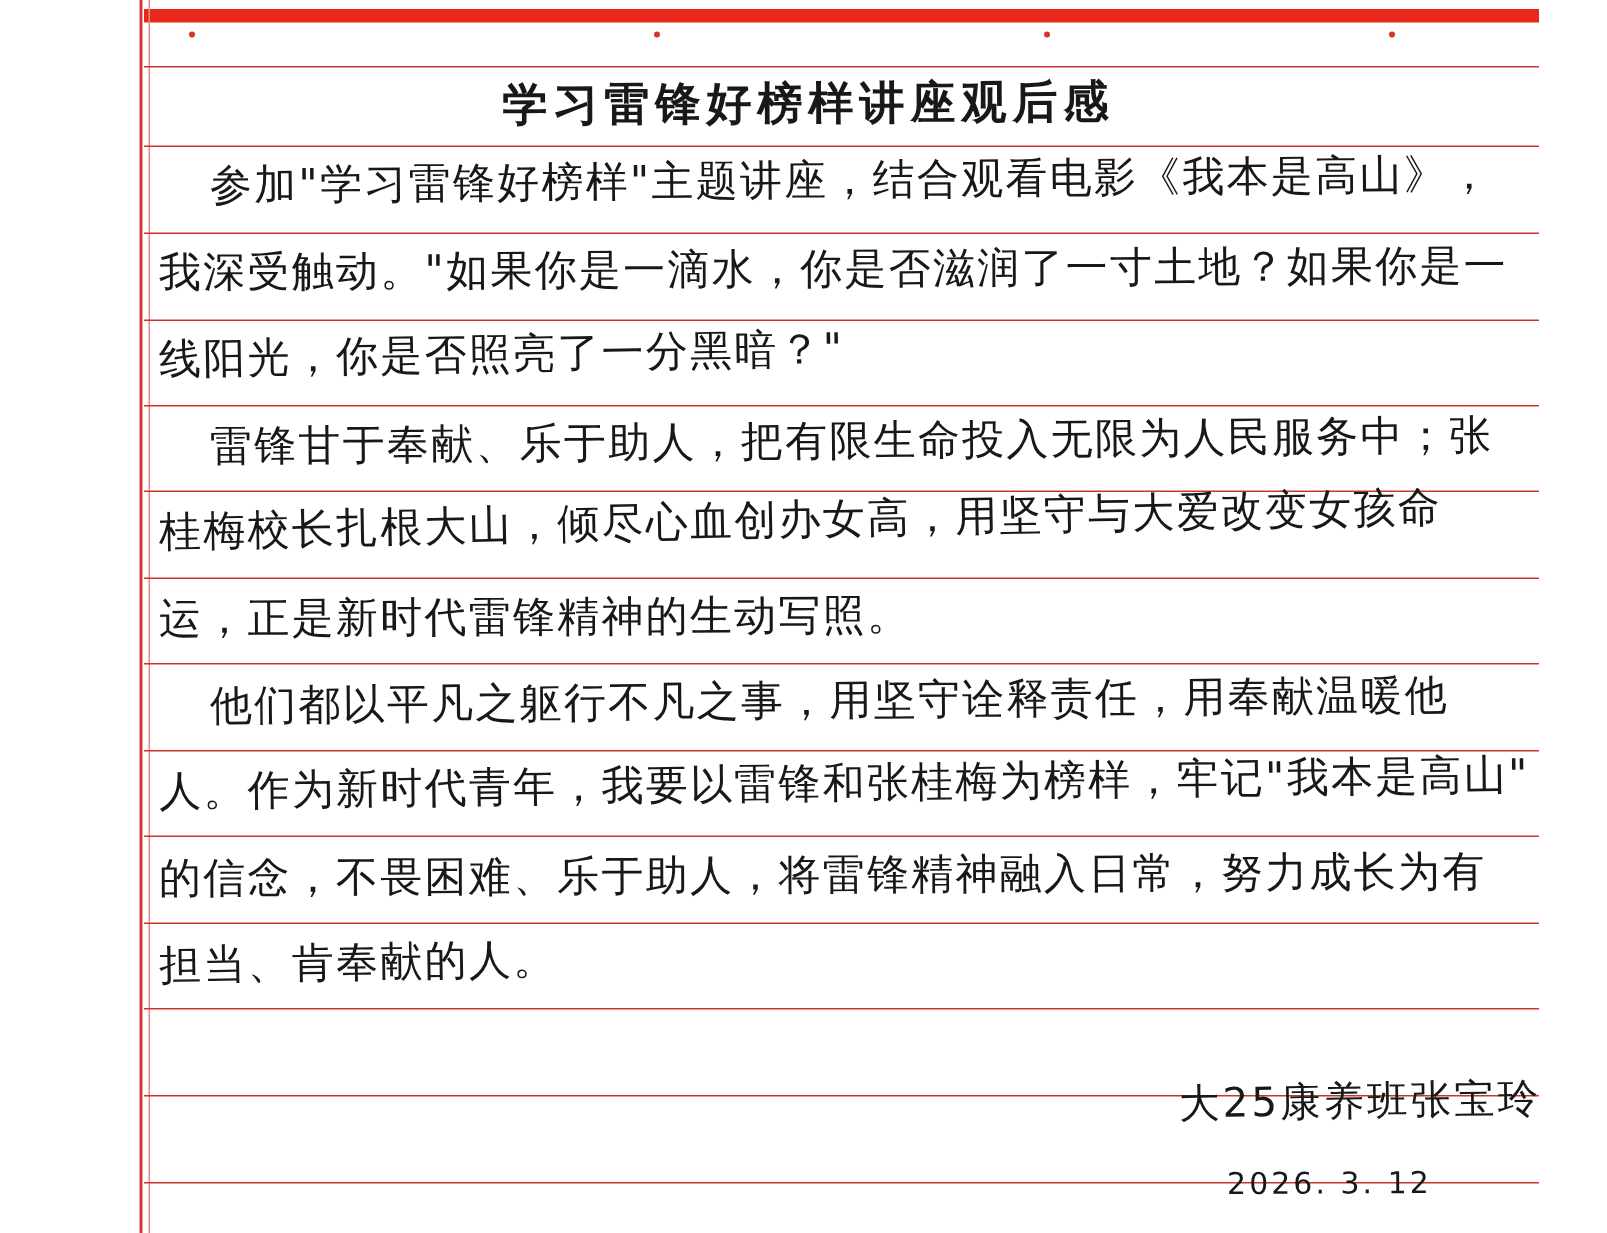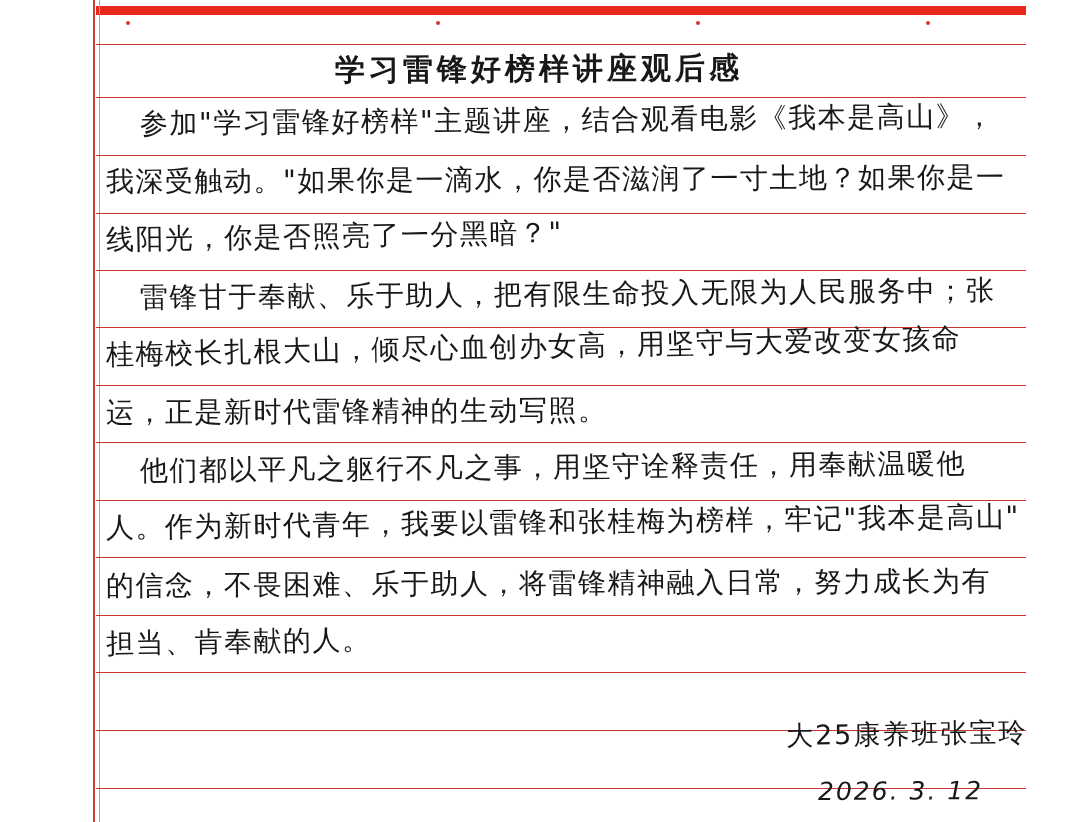--- a/index.html
+++ b/index.html
@@ -91,23 +91,22 @@
   }
   .hw.body {
     font-size: 28px;
     letter-spacing: 1.5px;
   }
   .hw.sign {
     font-size: 27px;
     letter-spacing: 2px;
   }
   .hw.date {
-    font-size: 25px;
+    font-size: 20px;
     letter-spacing: 2px;
-    font-style: italic;
   }
   
   .j1 { transform: rotate(-0.5deg); }
   .j2 { transform: rotate(-0.9deg); }
   .j3 { transform: rotate(-0.3deg); }
   .j4 { transform: rotate(-1.1deg); }
   .j5 { transform: rotate(-0.7deg); }
 </style>
 </head>
 <body>

